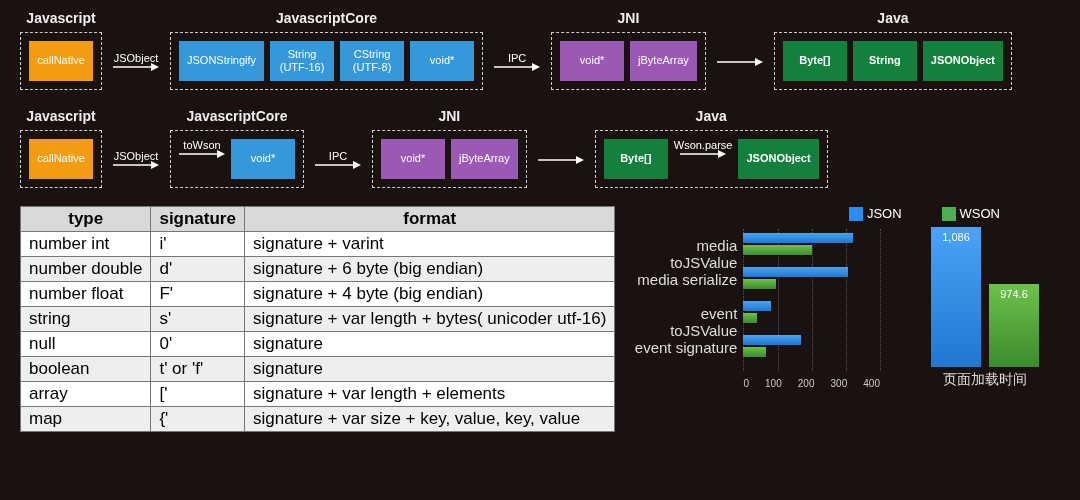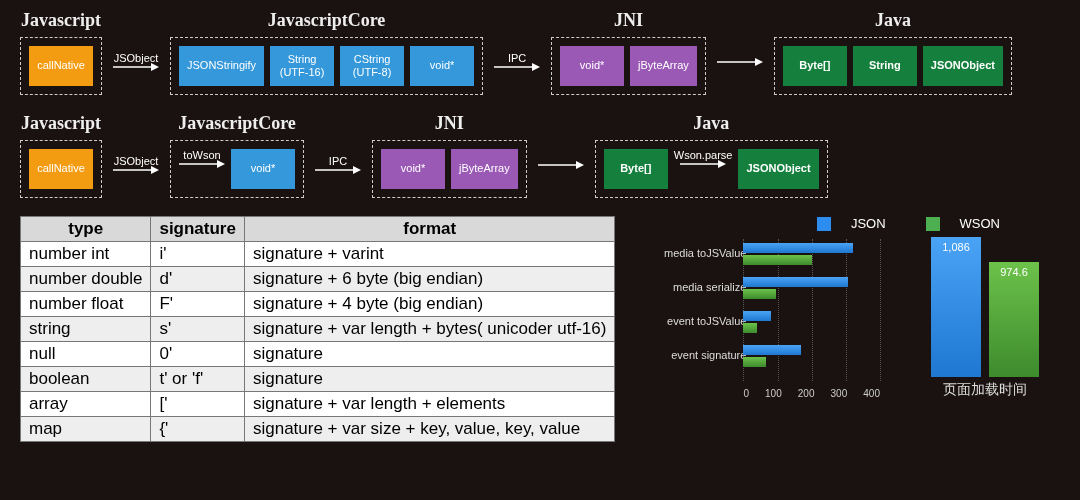--- a/index.html
+++ b/index.html
@@ -13,21 +13,21 @@
     overflow: hidden;
     padding: 10px 20px;
   }
   .diagram-row {
     display: flex;
     align-items: flex-start;
     gap: 4px;
     margin-bottom: 18px;
   }
   .col { display: flex; flex-direction: column; align-items: center; }
-  .col-label { color: #eee; font-size: 18px; font-weight: bold; margin-bottom: 6px; font-family: Liberation Serif, serif; }
+  .col-label { color: #eee; font-size: 14px; font-weight: bold; margin-bottom: 6px; }
   .dashed-box {
     border: 1.5px dashed #ccc;
     padding: 8px;
     display: flex;
     gap: 6px;
     align-items: flex-start;
   }
   .node {
     min-width: 64px;
     height: 40px;
@@ -87,44 +87,44 @@
     flex: 1;
     gap: 6px;
   }
   .legend {
     display: flex;
     gap: 40px;
     justify-content: flex-end;
     font-size: 13px;
     padding-right: 60px;
   }
-  .legend-item { display: flex; align-items: center; gap: 20px; justify-content: flex-end; }
+  .legend-item { display: flex; align-items: center; gap: 4px; justify-content: flex-end; }
   .swatch { width: 14px; height: 14px; }
   .swatch.json { background: #2d8cf0; }
   .swatch.wson { background: #4caf50; }
   .chart-row { display: flex; gap: 20px; align-items: flex-end; }
   .hbar-chart {
     position: relative;
     flex: 1;
     height: 160px;
   }
   .hbar-group {
     position: absolute;
     left: 110px;
     right: 10px;
   }
   .hbar { height: 10px; margin-bottom: 2px; }
   .hbar.json { background: linear-gradient(#4aa3f5,#1f78d1); }
   .hbar.wson { background: linear-gradient(#6cc24a,#3d8b2d); }
   .hbar-label {
     position: absolute;
-    left: 9px;
+    left: 0;
     width: 104px;
     text-align: right;
-    font-size: 11px;
+    font-size: 15px;
     color: #ddd;
   }
   .grid {
     position: absolute;
     left: 110px; right: 10px; top: 0; bottom: 18px;
     pointer-events: none;
   }
   .gridline {
     position: absolute; top: 0; bottom: 0;
     border-left: 1px dotted #555;
@@ -377,19 +377,19 @@
             <span>0</span>
             <span>100</span>
             <span>200</span>
             <span>300</span>
             <span>400</span>
           </div>
         </div>
       <div class="vbar-chart">
         <div class="vbars" id="vbars">
             <div class="vbar json" style="height: 140px;">1,086</div>
-            <div class="vbar wson" style="height: 115px;">974.6</div>
+            <div class="vbar wson" style="height: 83px;">974.6</div>
           </div>
         <div class="vbar-title">页面加载时间</div>
       </div>
     </div>
   </div>
 </div>
 
 </body></html>

